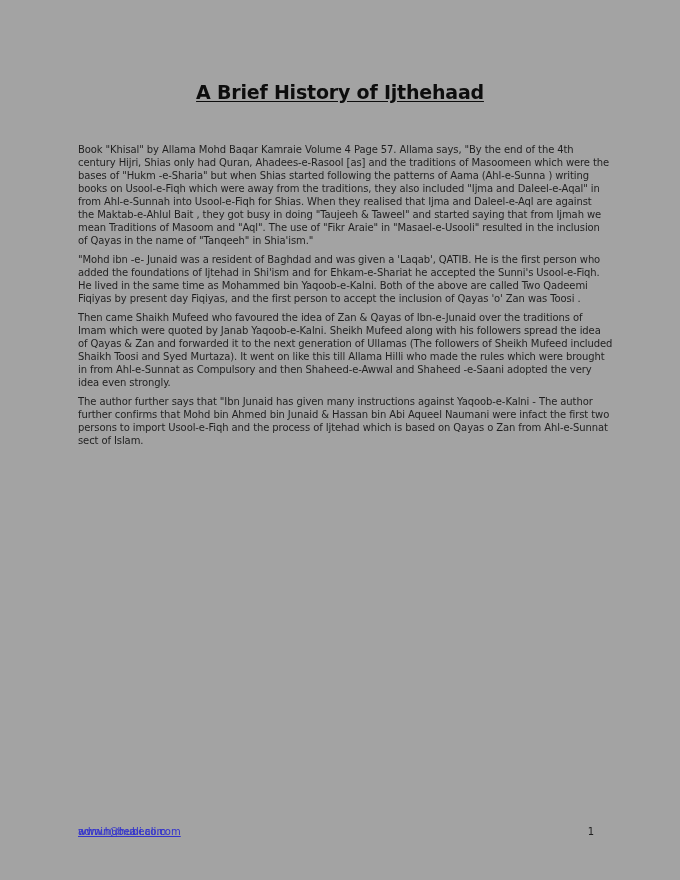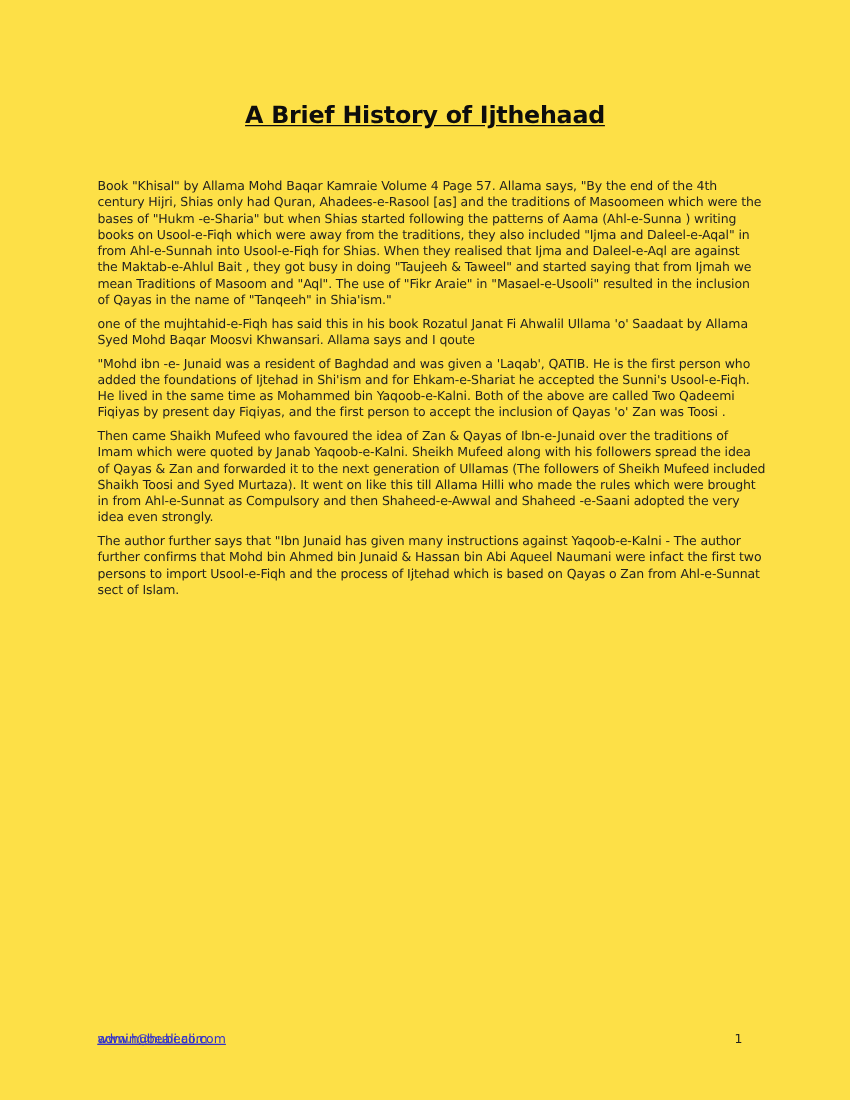--- a/index.html
+++ b/index.html
@@ -4,21 +4,21 @@
 <style>
   html, body {
     margin: 0;
     padding: 0;
     background: #ffffff;
   }
   .page {
     position: relative;
     width: 680px;
     height: 880px;
-    background: #fde047;
+    background: #a3a3a3;
     overflow: hidden;
     font-family: "DejaVu Sans", sans-serif;
   }
   .doc-title {
     position: absolute;
     top: 81px;
     left: 78px;
     width: 524px;
     text-align: center;
     font-size: 19px;
@@ -82,22 +82,20 @@
 
   <div class="content">
     <div class="para">Book "Khisal" by Allama Mohd Baqar Kamraie Volume 4 Page 57. Allama says, "By the end of the 4th
 century Hijri, Shias only had Quran, Ahadees-e-Rasool [as] and the traditions of Masoomeen which were the
 bases of "Hukm -e-Sharia" but when Shias started following the patterns of Aama (Ahl-e-Sunna ) writing
 books on Usool-e-Fiqh which were away from the traditions, they also included "Ijma and Daleel-e-Aqal" in
 from Ahl-e-Sunnah into Usool-e-Fiqh for Shias. When they realised that Ijma and Daleel-e-Aql are against
 the Maktab-e-Ahlul Bait , they got busy in doing "Taujeeh &amp; Taweel" and started saying that from Ijmah we
 mean Traditions of Masoom and "Aql". The use of "Fikr Araie" in "Masael-e-Usooli" resulted in the inclusion
 of Qayas in the name of "Tanqeeh" in Shia'ism."</div>
-    <div class="para">one of the mujhtahid-e-Fiqh has said this in his book Rozatul Janat Fi Ahwalil Ullama 'o' Saadaat by Allama
-Syed Mohd Baqar Moosvi Khwansari. Allama says and I qoute</div>
     <div class="para">"Mohd ibn -e- Junaid was a resident of Baghdad and was given a 'Laqab', QATIB. He is the first person who
 added the foundations of Ijtehad in Shi'ism and for Ehkam-e-Shariat he accepted the Sunni's Usool-e-Fiqh.
 He lived in the same time as Mohammed bin Yaqoob-e-Kalni. Both of the above are called Two Qadeemi
 Fiqiyas by present day Fiqiyas, and the first person to accept the inclusion of Qayas 'o' Zan was Toosi .</div>
     <div class="para">Then came Shaikh Mufeed who favoured the idea of Zan &amp; Qayas of Ibn-e-Junaid over the traditions of
 Imam which were quoted by Janab Yaqoob-e-Kalni. Sheikh Mufeed along with his followers spread the idea
 of Qayas &amp; Zan and forwarded it to the next generation of Ullamas (The followers of Sheikh Mufeed included
 Shaikh Toosi and Syed Murtaza). It went on like this till Allama Hilli who made the rules which were brought
 in from Ahl-e-Sunnat as Compulsory and then Shaheed-e-Awwal and Shaheed -e-Saani adopted the very
 idea even strongly.</div>

